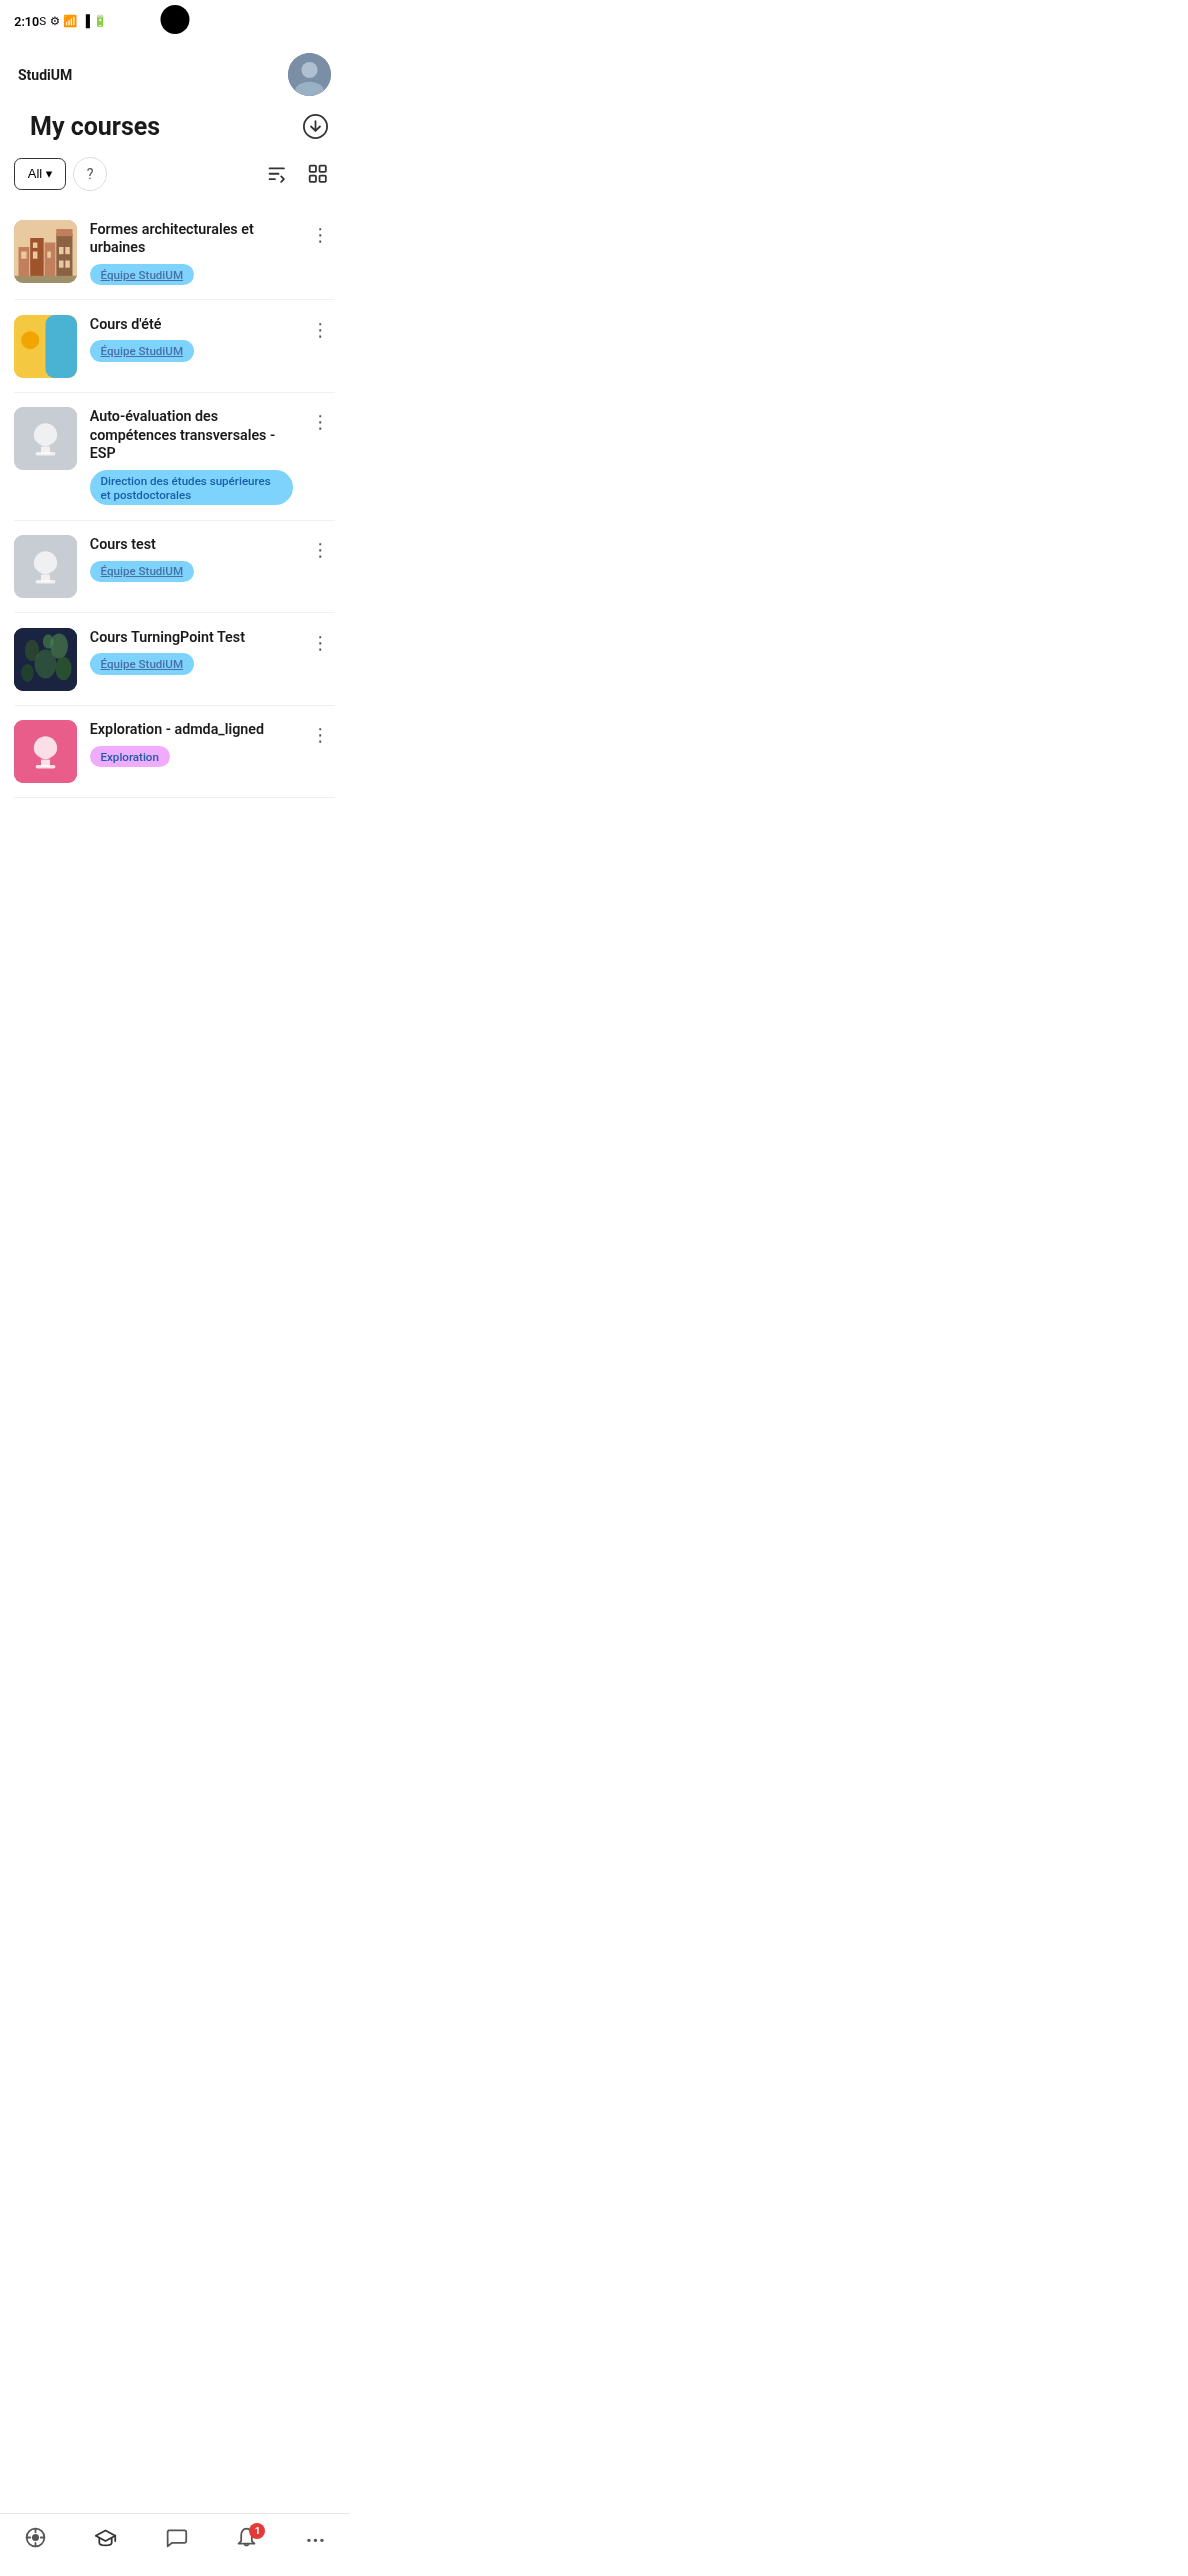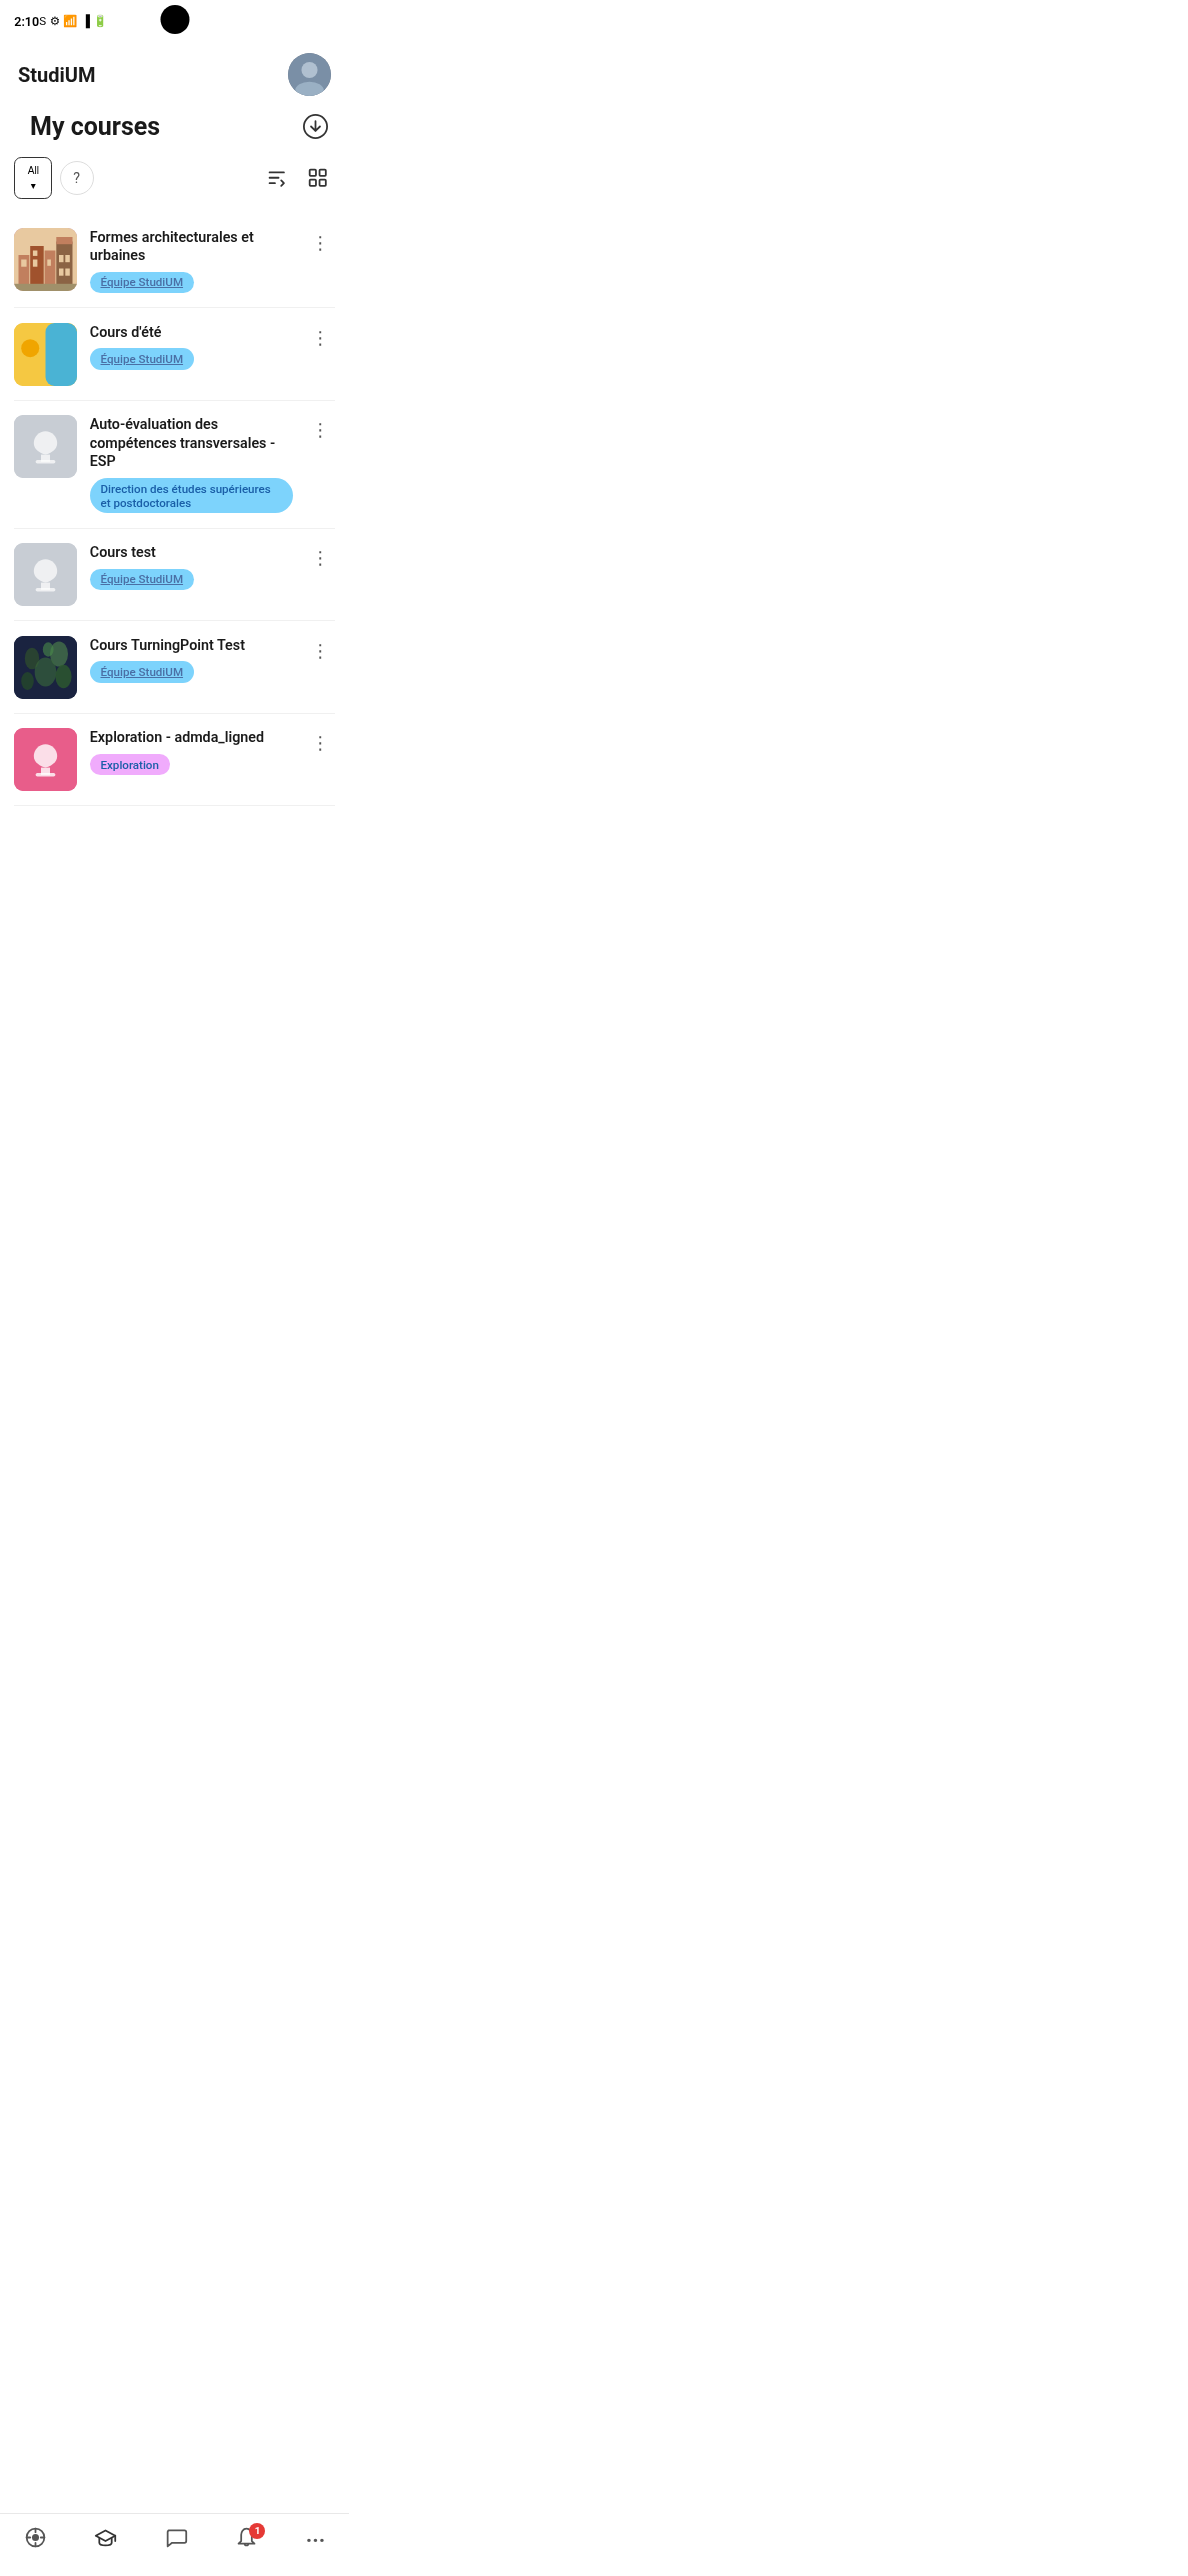--- a/index.html
+++ b/index.html
@@ -43,21 +43,21 @@
     }
 
     
     .app-header {
       display: flex;
       justify-content: space-between;
       align-items: center;
       padding: 14.3px 18px 7.2px;
     }
     .app-title {
-      font-size: 20px;
+      font-size: 14px;
       font-weight: 700;
       color: #1a1a1a;
     }
     .avatar {
       width: 43px;
       height: 43px;
       border-radius: 50%;
       background: #6c7a8d;
       overflow: hidden;
       display: flex;
@@ -120,25 +120,24 @@
       padding: 0 14.3px 14.3px;
       gap: 7.2px;
     }
     .filter-all-btn {
       display: flex;
       align-items: center;
       gap: 3.6px;
       border: 1.3px solid #333;
       border-radius: 7.2px;
       padding: 7.2px 12.5px;
-      font-size: 10px;
+      font-size: 13px;
       font-weight: 500;
       background: #fff;
       cursor: pointer;
-      flex-direction: column;
     }
     .filter-help-btn {
       width: 34px;
       height: 34px;
       display: flex;
       align-items: center;
       justify-content: center;
       border: 1.3px solid #ddd;
       border-radius: 50%;
       font-size: 14.3px;

